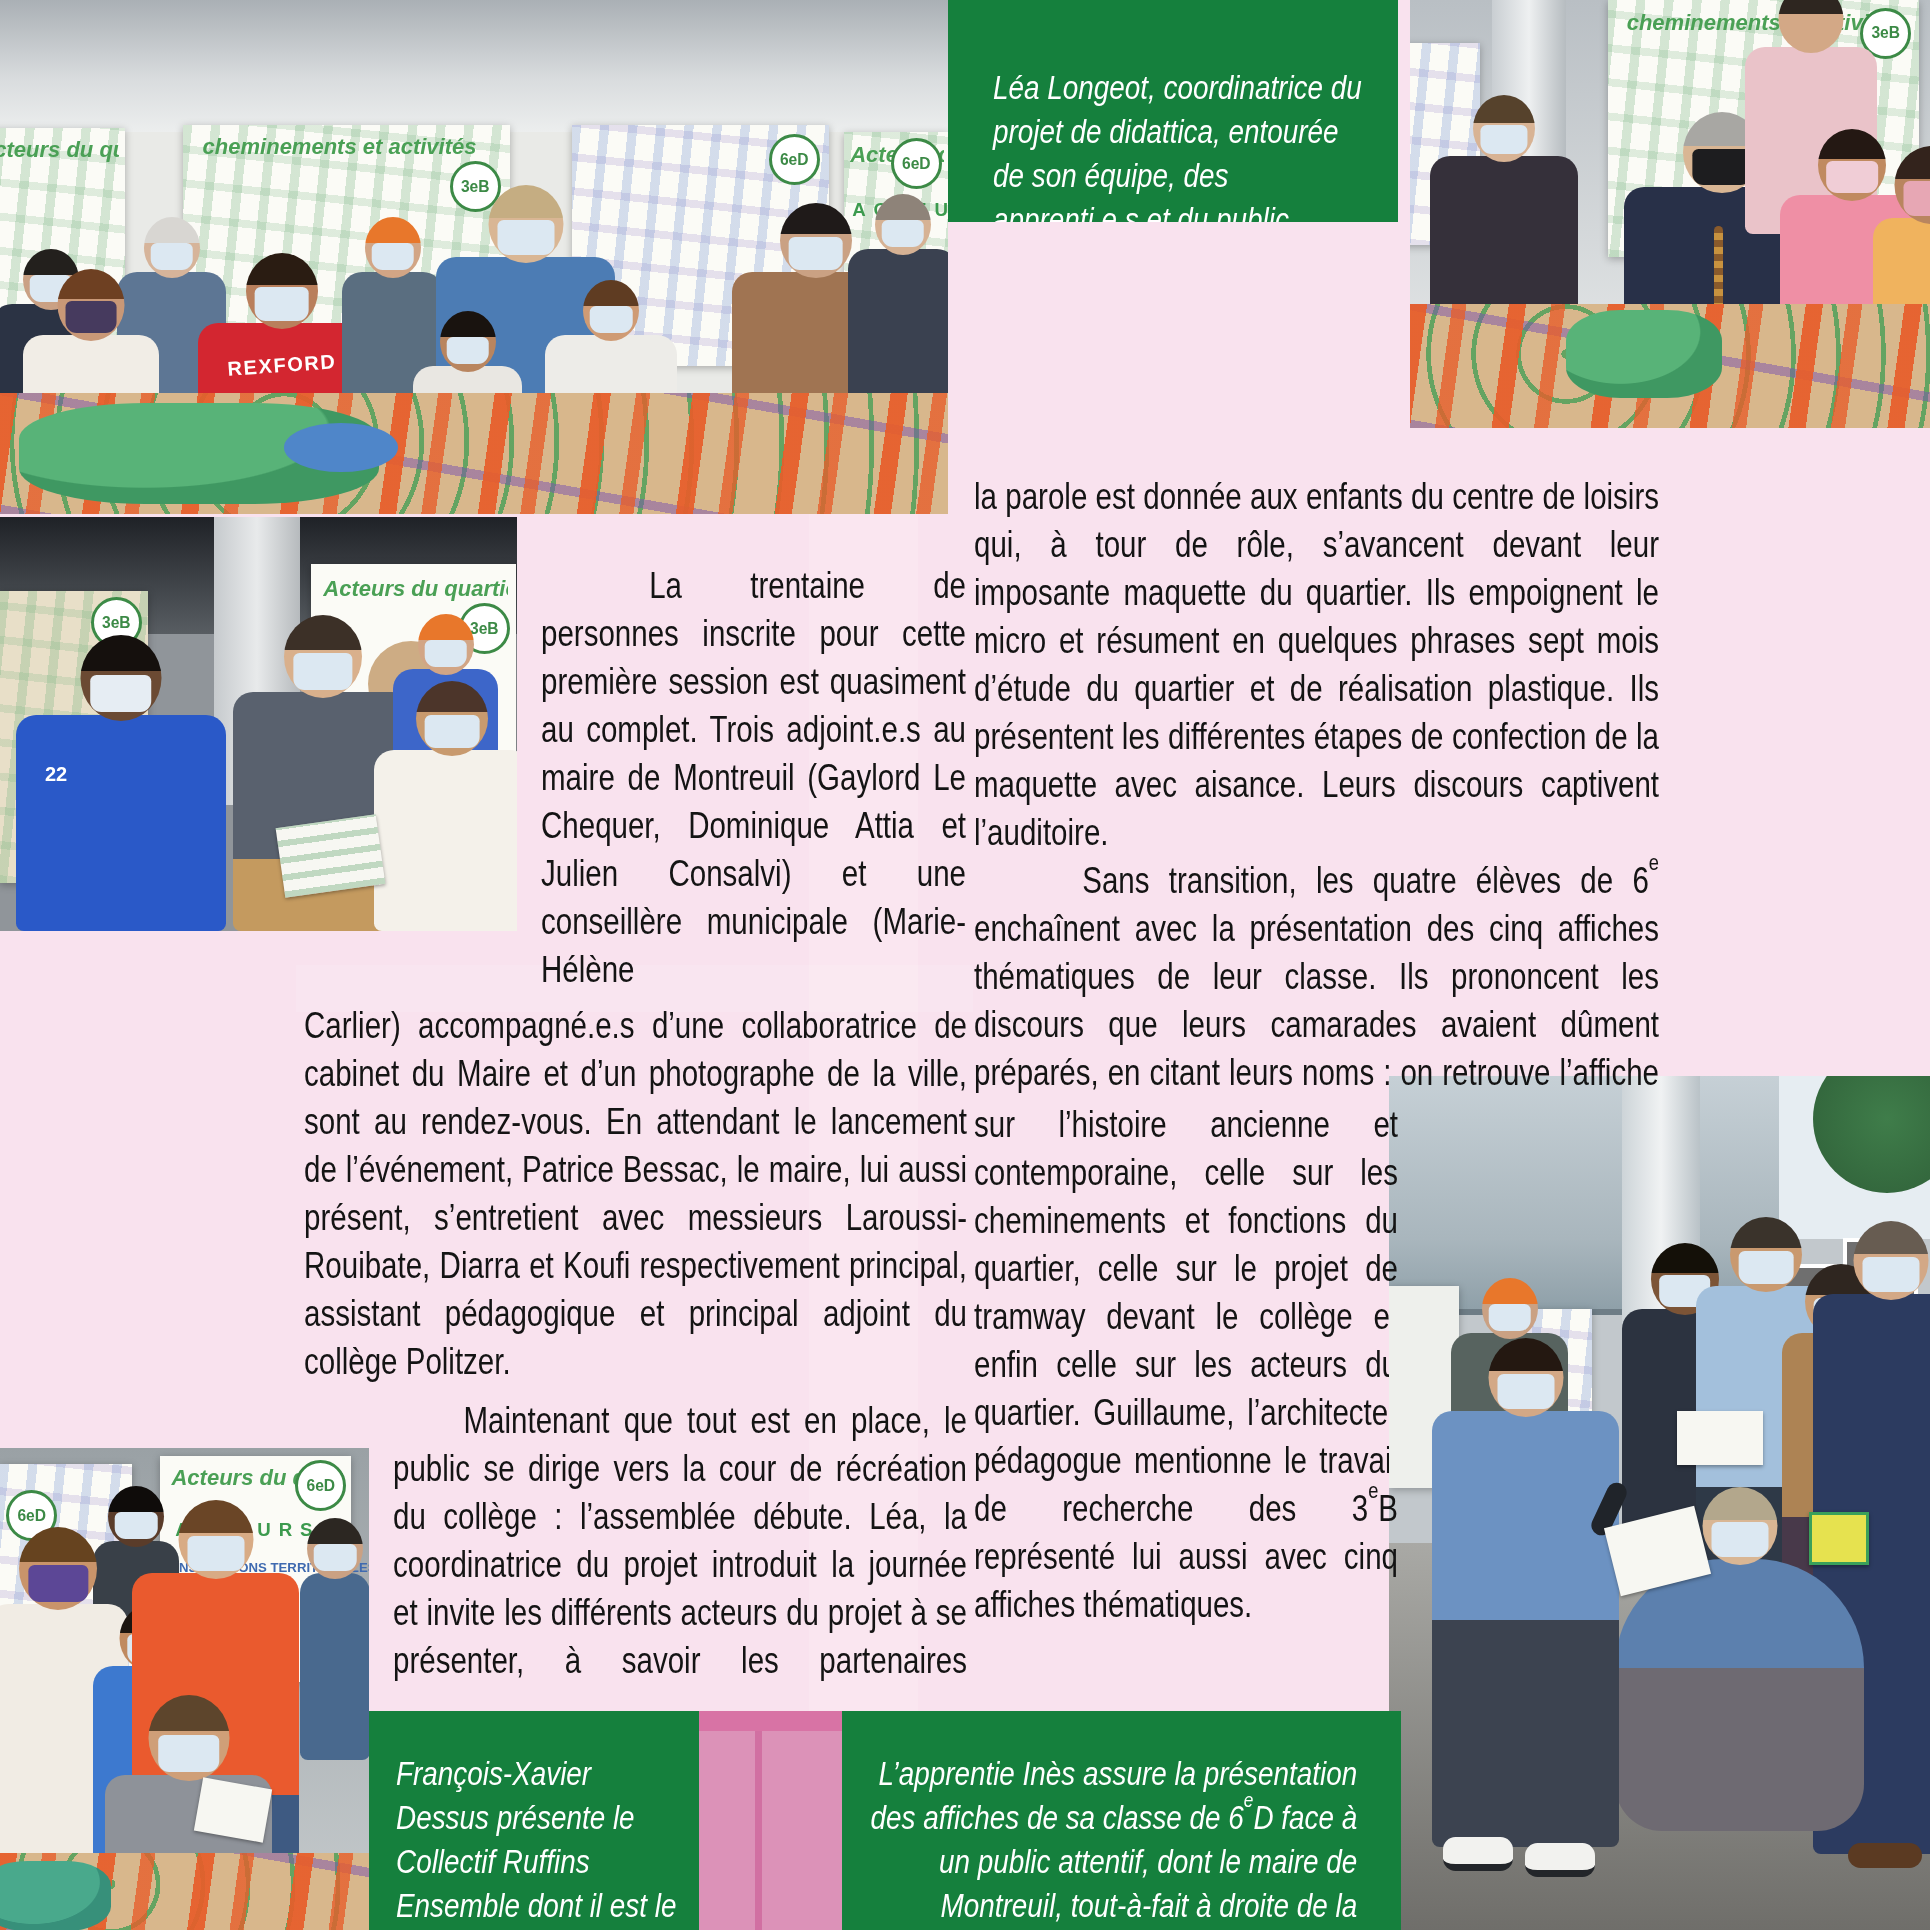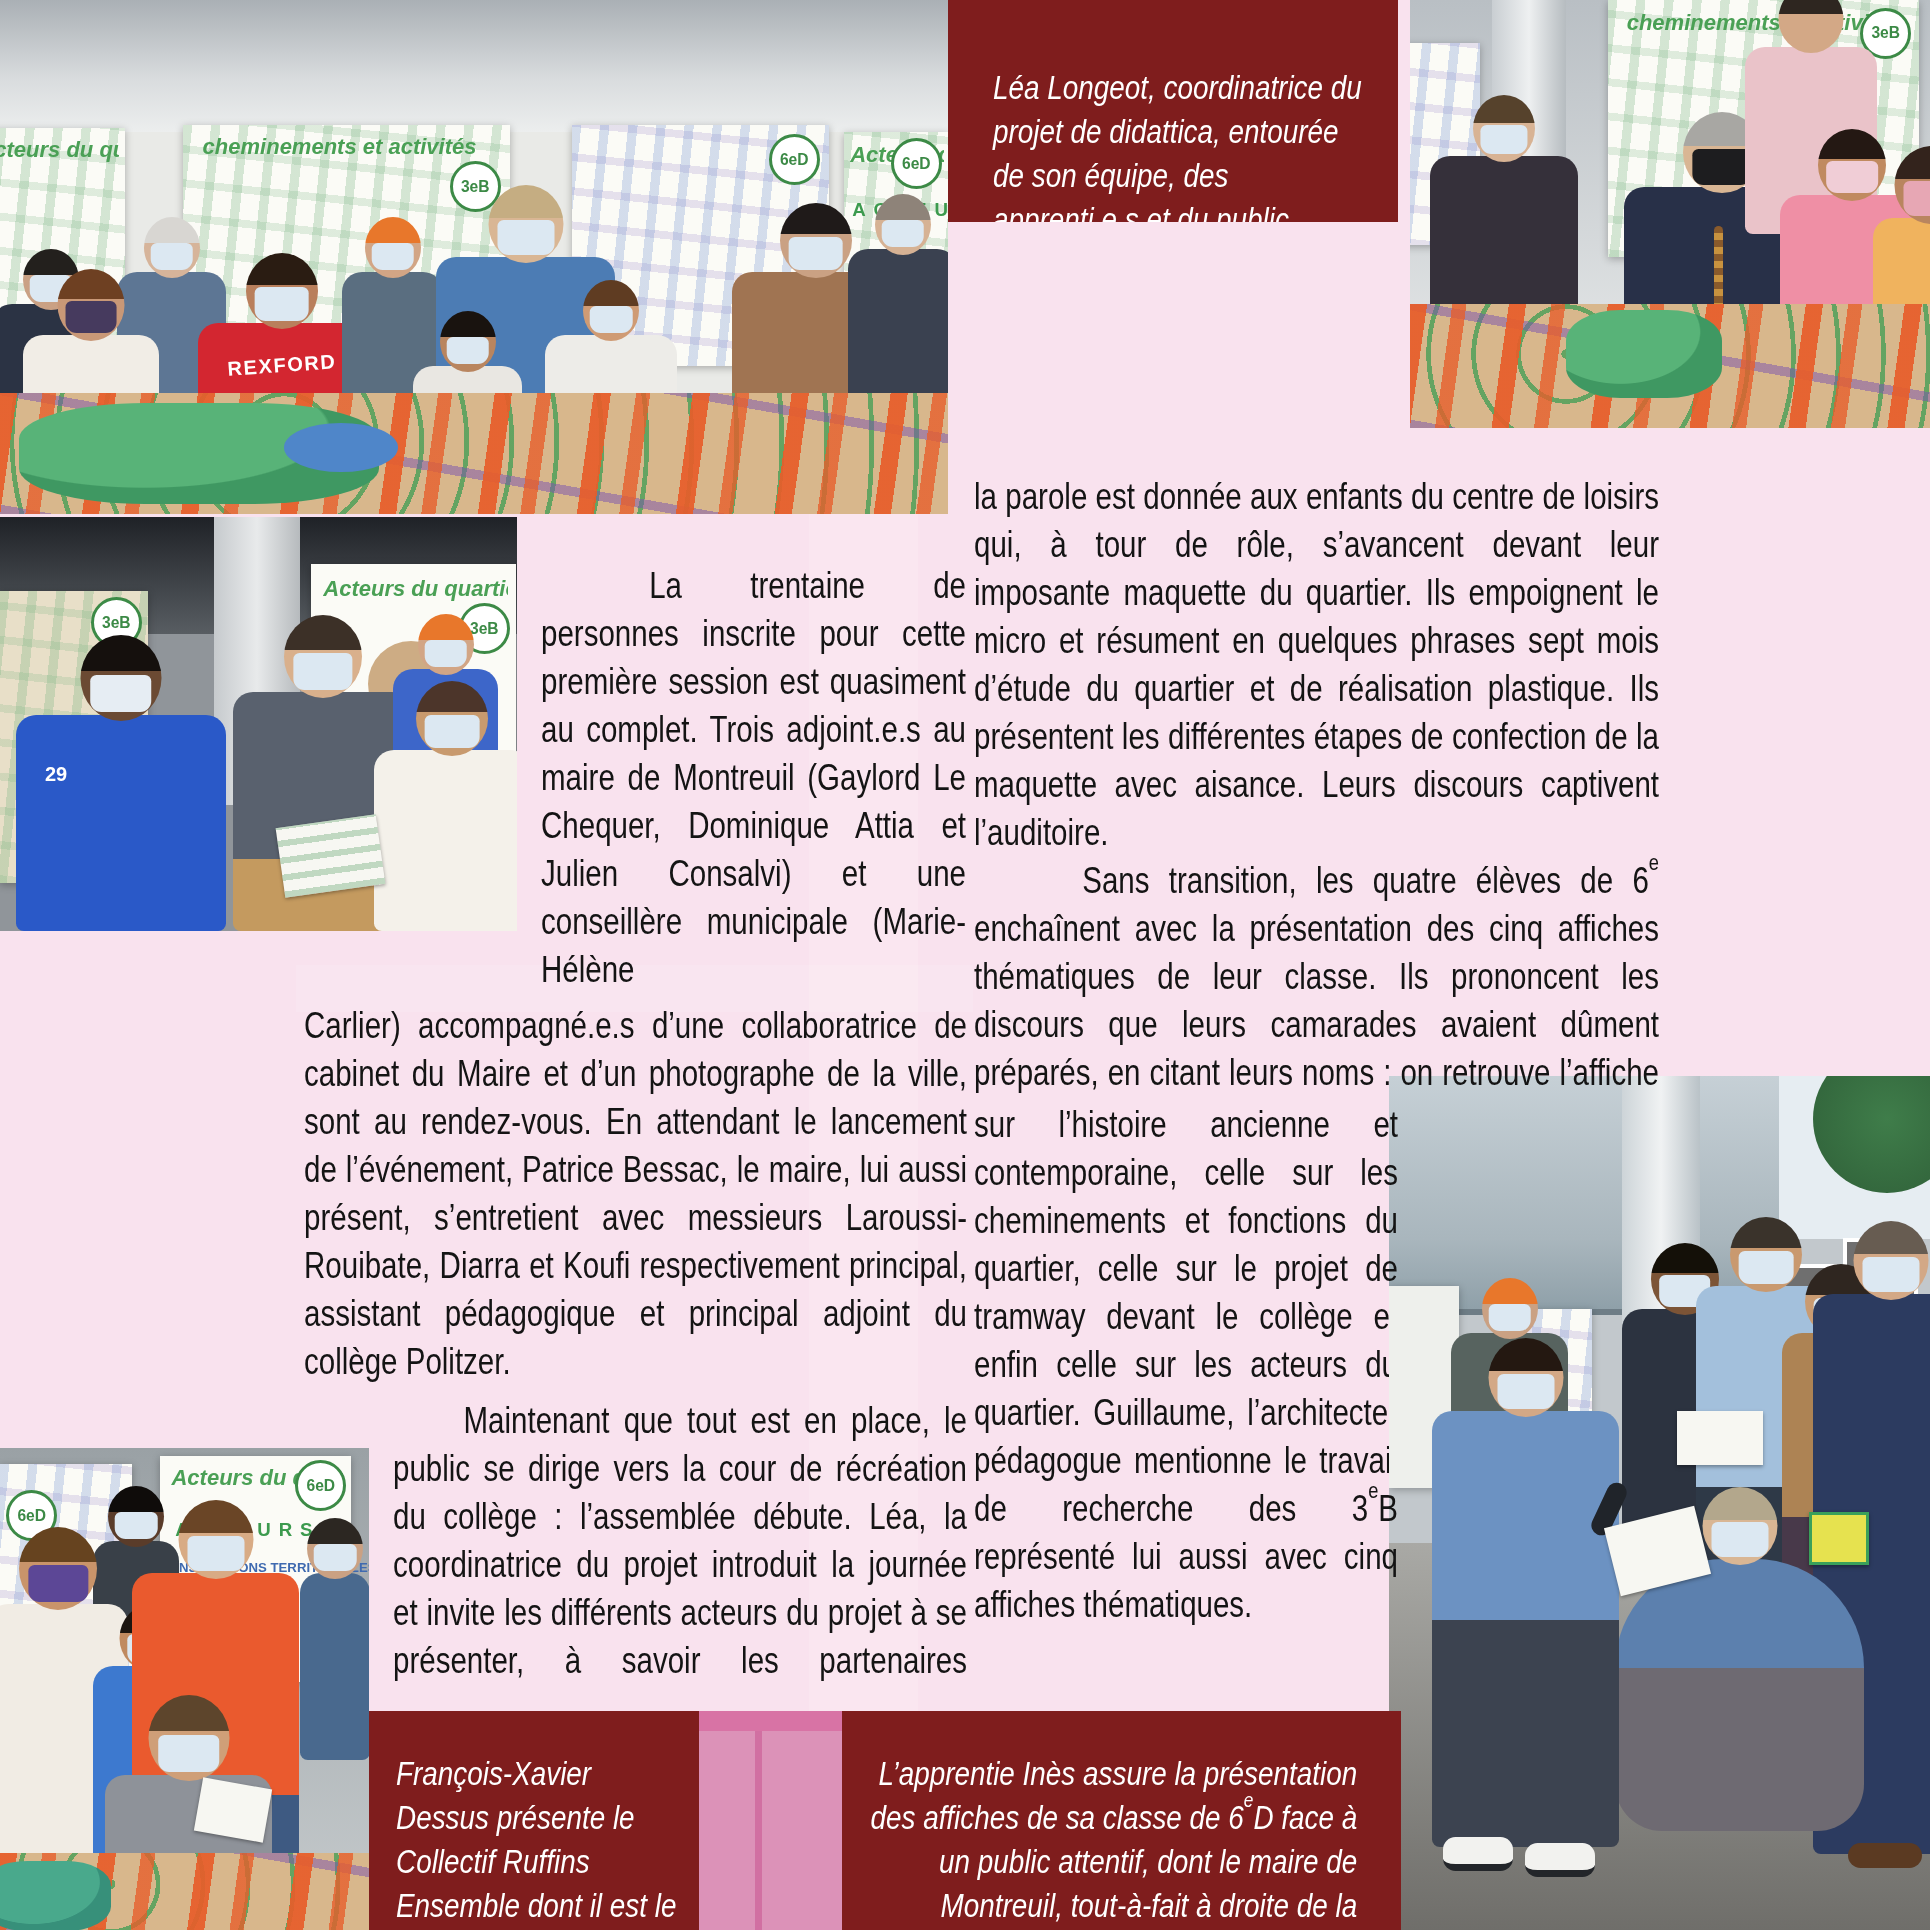--- a/index.html
+++ b/index.html
@@ -11,21 +11,21 @@
   .tb{position:absolute;font-size:36px;line-height:48px;color:#141414}
   .cond{transform:scaleX(.8197);transform-origin:0 0;width:122%}
   .cond-r{transform:scaleX(.8197);transform-origin:100% 0;width:122%;margin-left:-22%}
   .tb p{margin:0;text-align:justify}
   .tb p.jl{text-align-last:justify}
   .tb p.ind{text-indent:132px}
   .tb p.ind2{text-indent:86px}
   sup.s{font-size:62%;position:relative;top:-0.45em;line-height:0}
 
   
-  .cap{position:absolute;background:#7f1d1d;color:#fff;font-style:italic;overflow:hidden}
+  .cap{position:absolute;background:#15803d;color:#fff;font-style:italic;overflow:hidden}
   .cap .ct{display:block}
   #cap-lea{left:948px;top:0;width:450px;height:222px;padding:65px 28px 0 45px;font-size:34px;line-height:44px;box-sizing:border-box}
   #cap-marianne{left:1667px;top:428px;width:263px;height:648px;padding:33px 15.6px 0 18.7px;font-size:33px;line-height:41px;box-sizing:border-box}
   #cap-samba{left:0;top:931px;width:264px;height:515px;padding:20px 20px 0 14px;font-size:33px;line-height:39px;box-sizing:border-box;text-align:right}
   #cap-fx{left:369px;top:1711px;width:330px;height:219px;padding:40px 23px 0 26.5px;font-size:34px;line-height:44px;box-sizing:border-box}
   #cap-ines{left:842px;top:1711px;width:559px;height:219px;padding:40px 44px 0 23px;font-size:34px;line-height:44px;box-sizing:border-box;text-align:right}
 
   
   #ribbon{position:absolute;left:699px;top:1711px;width:143px;height:219px;background:#dc92b8}
   #ribbon::before{content:"";position:absolute;left:0;right:0;top:0;height:20px;background:#d873a5}
@@ -143,21 +143,21 @@
     <div class="layer" style="left:214px;top:0;width:86px;height:288px;background:linear-gradient(90deg,#c6cacd,#e8eaeb 50%,#b6babd)"></div>
     <div class="poster scg" style="left:0;top:74px;width:148px;height:292px;background-color:#e8dfc8">
       <span class="badge" style="right:6.2px;top:6.2px">3eB</span>
     </div>
     <div class="poster" style="left:311px;top:47px;width:205px;height:296px">
       <span class="pt">Acteurs du quartier</span>
       <div class="circ" style="left:28%;top:26%;width:86px;height:86px"></div>
       <span class="badge" style="right:6.2px;top:39px">3eB</span>
     </div>
     <div class="pn" style="left:15.6px;top:198px;width:210px;height:216px;--top:#2a59c8;--hair:#15100d;--skin:#6b4a33;--hw:81px;--hs:86px;--mask:#e6edf3">
-      <span class="num">29</span>
+      <span class="num">22</span>
     </div>
     <div class="pn" style="left:233px;top:175px;width:179px;height:239px;--top:#59616e;--hair:#3c3027;--skin:#d9b08c;--hw:78px;--hs:83px;--split:70%;--pants:#c49a5f"></div>
     <div class="paper" style="left:280px;top:304px;width:101px;height:70px;transform:rotate(-8deg);background-image:repeating-linear-gradient(0deg,rgba(110,170,120,.4) 0 6.2px,transparent 6.2px 17px)"></div>
     <div class="pn" style="left:393px;top:152px;width:105px;height:140px;--top:#3d66c9;--hair:#e8772b;--skin:#d2a585"></div>
     <div class="pn" style="left:374px;top:233px;width:156px;height:181px;--top:#f4f1ea;--hair:#4c352a;--skin:#c89a6e;--hw:72px;--hs:75px"></div>
   </div>
 
 
   <div class="photo" id="photo-bl" style="left:0;top:1448px;width:369px;height:483px;background:linear-gradient(#9aa1a5,#c6cbcd)">
     <div class="poster scb" style="left:0;top:15.6px;width:132px;height:202px">

